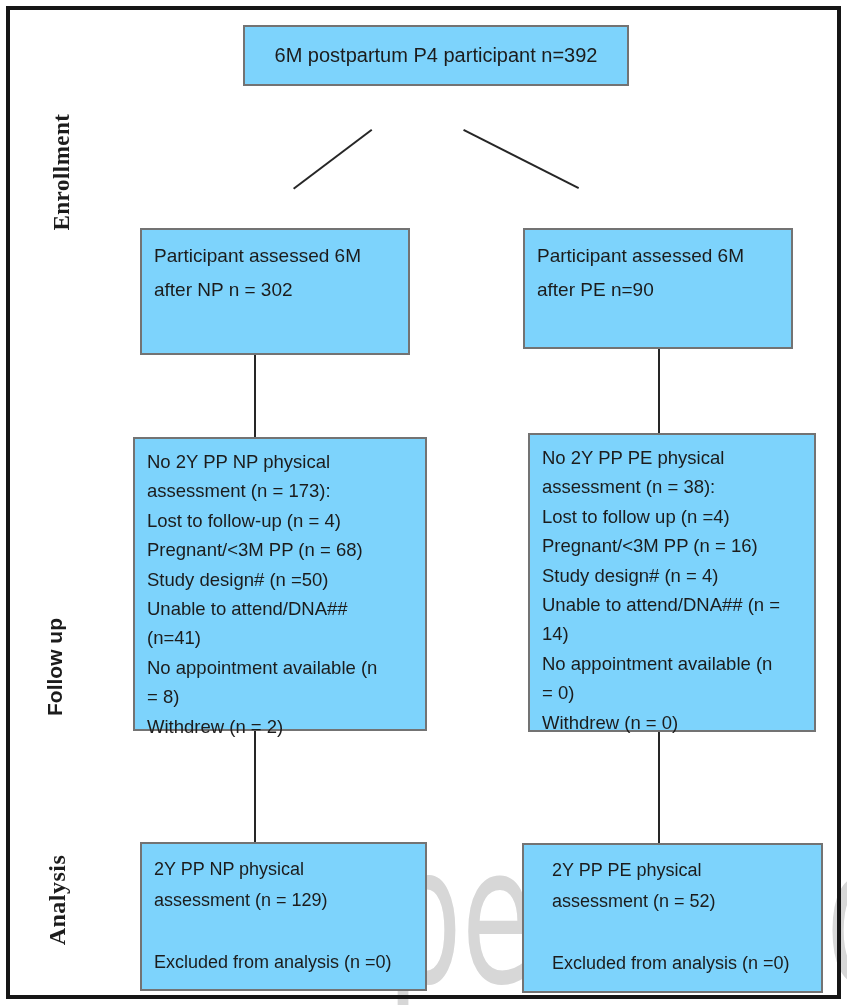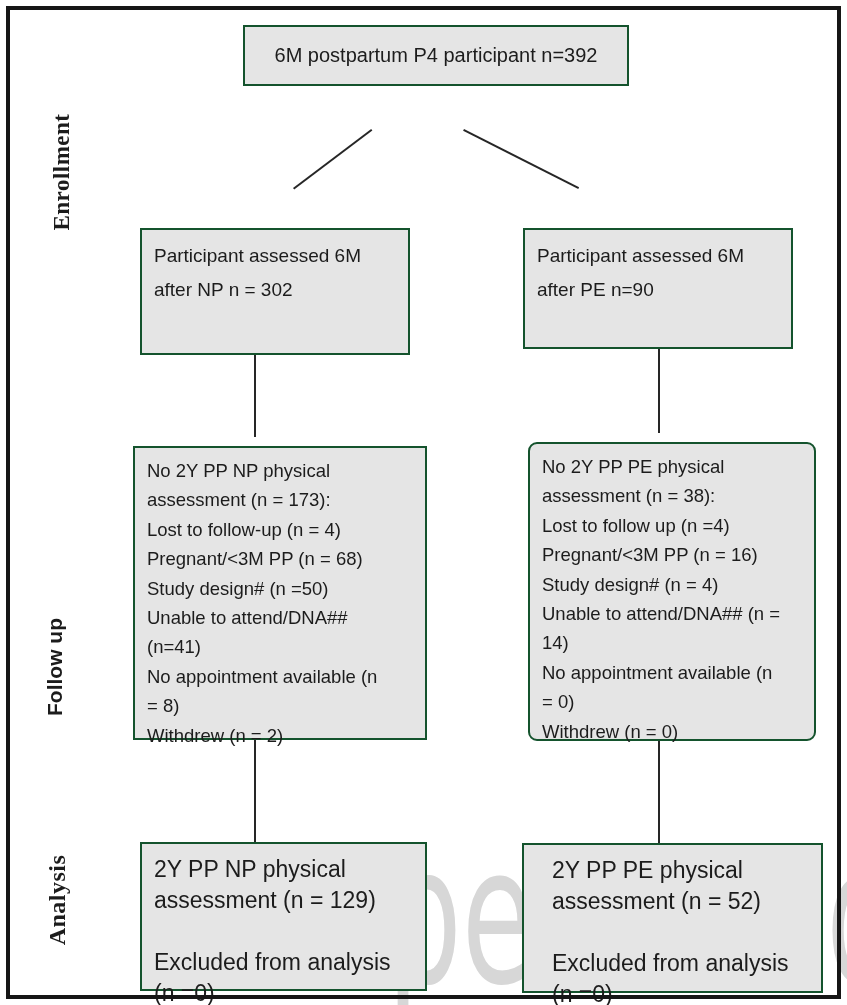--- a/index.html
+++ b/index.html
@@ -16,34 +16,34 @@
   .watermark{
     position:absolute;z-index:1;color:#d7d7d7;
     font-family:"DejaVu Sans",sans-serif;
     font-size:190px;line-height:190px;font-weight:400;
     transform:scaleX(0.62);transform-origin:0 0;white-space:nowrap;
   }
   .wm-main{left:315px;top:822px;}
   .wm-right{left:826px;top:822px;}
   
   .fbox{
-    position:absolute;z-index:3;background:#e5e5e5;
-    border:2px solid #14532d;box-sizing:border-box;
+    position:absolute;z-index:3;background:#7dd3fc;
+    border:2px solid #737373;box-sizing:border-box;
     font-size:19px;line-height:34px;white-space:pre-line;
   }
   .box-top{
     left:243px;top:25px;width:386px;height:61px;
     text-align:center;font-size:20px;line-height:56px;white-space:nowrap;
   }
   .box-mid-left{left:140px;top:228px;width:270px;height:127px;padding:9px 12px;}
   .box-mid-right{left:523px;top:228px;width:270px;height:121px;padding:9px 12px;}
-  .box-fu{font-size:18.5px;line-height:29.4px;padding:8px 12px;margin-top:9px;}
+  .box-fu{font-size:18.5px;line-height:29.4px;padding:8px 12px;}
   .box-fu-left{left:133px;top:437px;width:294px;height:294px;}
-  .box-fu-right{left:528px;top:433px;width:288px;height:299px;border-radius:9px;}
-  .box-an{font-size:23px;line-height:31px;padding:10px 12px;}
+  .box-fu-right{left:528px;top:433px;width:288px;height:299px;}
+  .box-an{font-size:18px;line-height:31px;padding:10px 12px;}
   .box-an-left{left:140px;top:842px;width:287px;height:149px;}
   .box-an-right{left:522px;top:843px;width:301px;height:150px;padding-left:28px;}
   
   .vline{position:absolute;z-index:2;width:2px;background:#262626;}
   .v-ml{left:254px;top:355px;height:82px;}
   .v-mr{left:658px;top:348px;height:85px;}
   .v-al{left:254px;top:730px;height:112px;}
   .v-ar{left:658px;top:731px;height:112px;}
   .diag{position:absolute;z-index:2;height:2px;background:#262626;transform-origin:0 0;}
   .diag-left{left:293px;top:188px;width:98px;transform:rotate(-37.1deg);}

